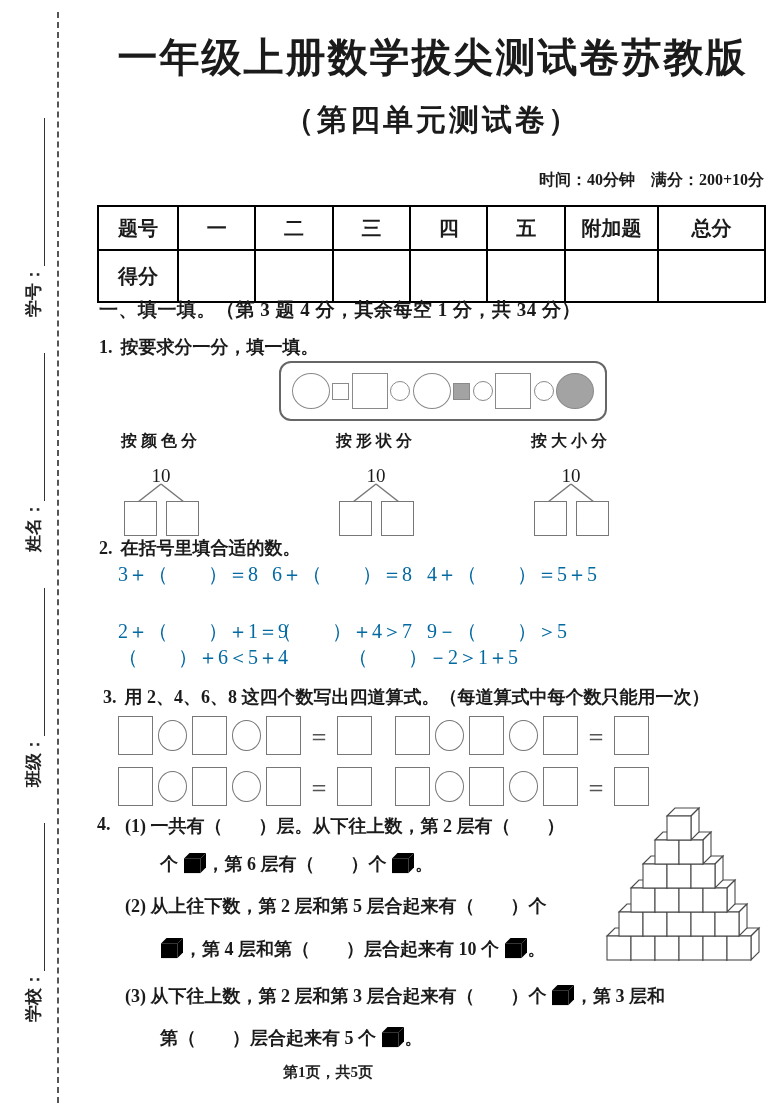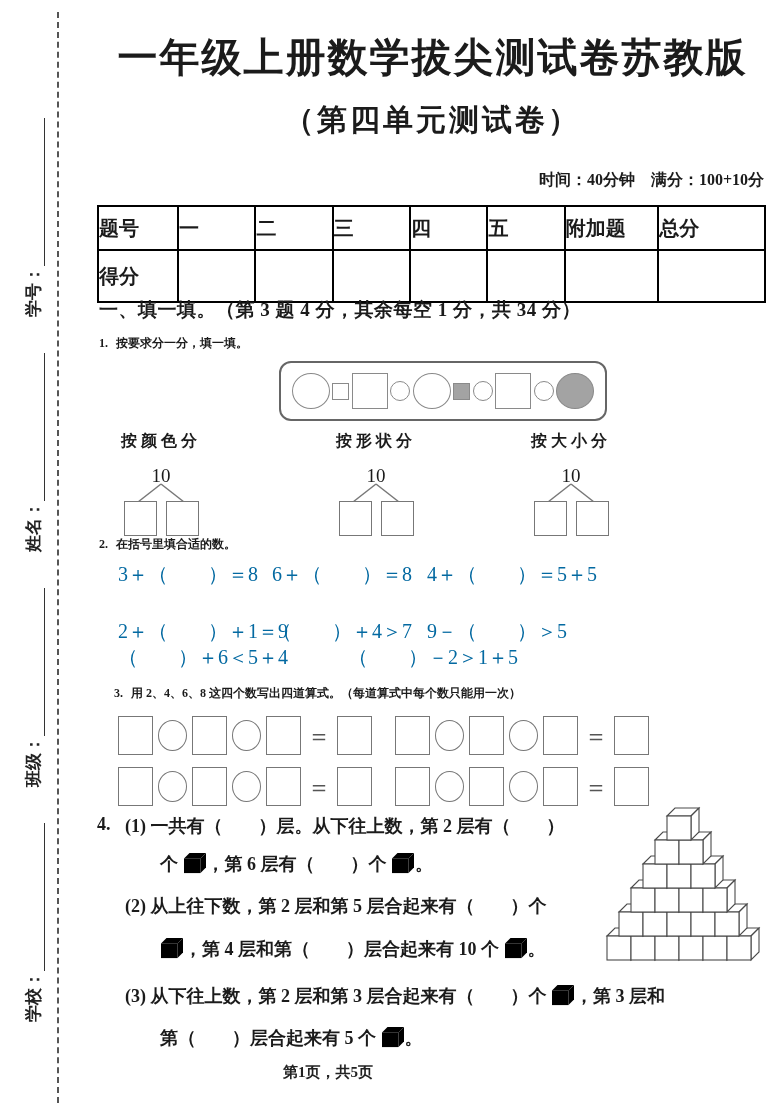--- a/index.html
+++ b/index.html
@@ -28,27 +28,27 @@
   .mline{display:inline-block;width:148px;height:1em;border-bottom:1.8px solid #333;}
   
   .main{position:absolute;left:95px;top:0;width:675px;height:1103px;}
   .abs{position:absolute;}
   .title{top:30px;left:0;width:100%;text-align:center;font-size:40px;font-weight:700;letter-spacing:2px;}
   .subtitle{top:100px;left:0;width:100%;text-align:center;font-size:30px;font-weight:700;letter-spacing:3px;}
   .meta{top:170px;right:6px;font-size:16px;font-weight:700;}
   
   .score-table{top:205px;left:2px;width:669px;border-collapse:collapse;table-layout:fixed;}
   .score-table td{
-    border:2px solid #000;vertical-align:middle;
+    border:2px solid #000;text-align:center;vertical-align:middle;
     font-size:20px;font-weight:700;padding:0;
   }
   .score-table tr.hrow td{height:42px;}
   .score-table tr.srow td{height:50px;}
   .sec-heading{top:297px;left:4px;font-size:19px;font-weight:700;letter-spacing:.5px;}
-  .qline{font-size:12px;font-weight:600;}
+  .qline{font-size:18px;font-weight:600;}
   .qnum{font-weight:700;margin-right:8px;}
   .q1-line{top:335px;left:4px;}
   
   .shapes-box{
     top:361px;left:184px;width:308px;height:56px;
     border:2px solid #666;border-radius:12px;
     display:flex;align-items:center;justify-content:space-evenly;
     padding:0 8px;
   }
   .shp{display:inline-block;border:1.7px solid #8a8a8a;background:#fff;box-sizing:border-box;}
@@ -65,21 +65,21 @@
   .branch{display:block;margin:0 auto;margin-top:-2px;}
   .branch line{stroke:#777;stroke-width:1.5;}
   .sort-boxes{display:flex;justify-content:center;gap:9px;margin-top:-2px;}
   .sbox{display:inline-block;width:31px;height:33px;border:1.6px solid #777;background:#fff;}
   
   .q2-head{top:536px;left:4px;}
   .q2-row{position:absolute;left:0;width:100%;height:30px;font-size:20px;color:#0369a1;}
   .q2-row span{position:absolute;white-space:nowrap;}
   .c0{left:23px;} .c1{left:177px;} .c2{left:332px;} .c3{left:253px;}
   
-  .q3-head{top:685px;left:19px;}
+  .q3-head{top:685px;left:8px;}
   .eq{position:absolute;display:flex;align-items:center;gap:5px;}
   .eq-sq{display:inline-block;width:35px;height:39px;border:1.6px solid #777;background:#fff;box-sizing:border-box;}
   .eq-ci{display:inline-block;width:29px;height:31px;border:1.6px solid #777;border-radius:50%;background:#fff;box-sizing:border-box;}
   .eq-eq{font-size:24px;color:#555;padding:0 1px;line-height:1;}
   
   .q4{top:812px;left:0;width:675px;height:260px;}
   .q4-line{position:absolute;font-size:18px;font-weight:600;white-space:nowrap;}
   .cube{width:24px;height:22px;vertical-align:-4px;}
   #pyramid{position:absolute;left:505px;top:-6px;}
   #pyramid polygon,#pyramid rect{fill:#fff;stroke:#4a4a4a;stroke-width:1.1;}
@@ -116,21 +116,21 @@
     <span class="mgroup">
       <span>学号：</span>
       <span class="mline"></span>
     </span>
   </div>
 
   <div class="main">
 
     <div class="abs title">一年级上册数学拔尖测试卷苏教版</div>
     <div class="abs subtitle">（第四单元测试卷）</div>
-    <div class="abs meta">时间：40分钟　满分：100+10分</div>
+    <div class="abs meta">时间：40分钟　满分：200+10分</div>
 
     <table class="abs score-table">
       <colgroup>
         <col style="width:12%">
           <col style="width:11.6%">
           <col style="width:11.6%">
           <col style="width:11.6%">
         <col style="width:11.6%">
           <col style="width:11.6%">
           <col style="width:14%">

